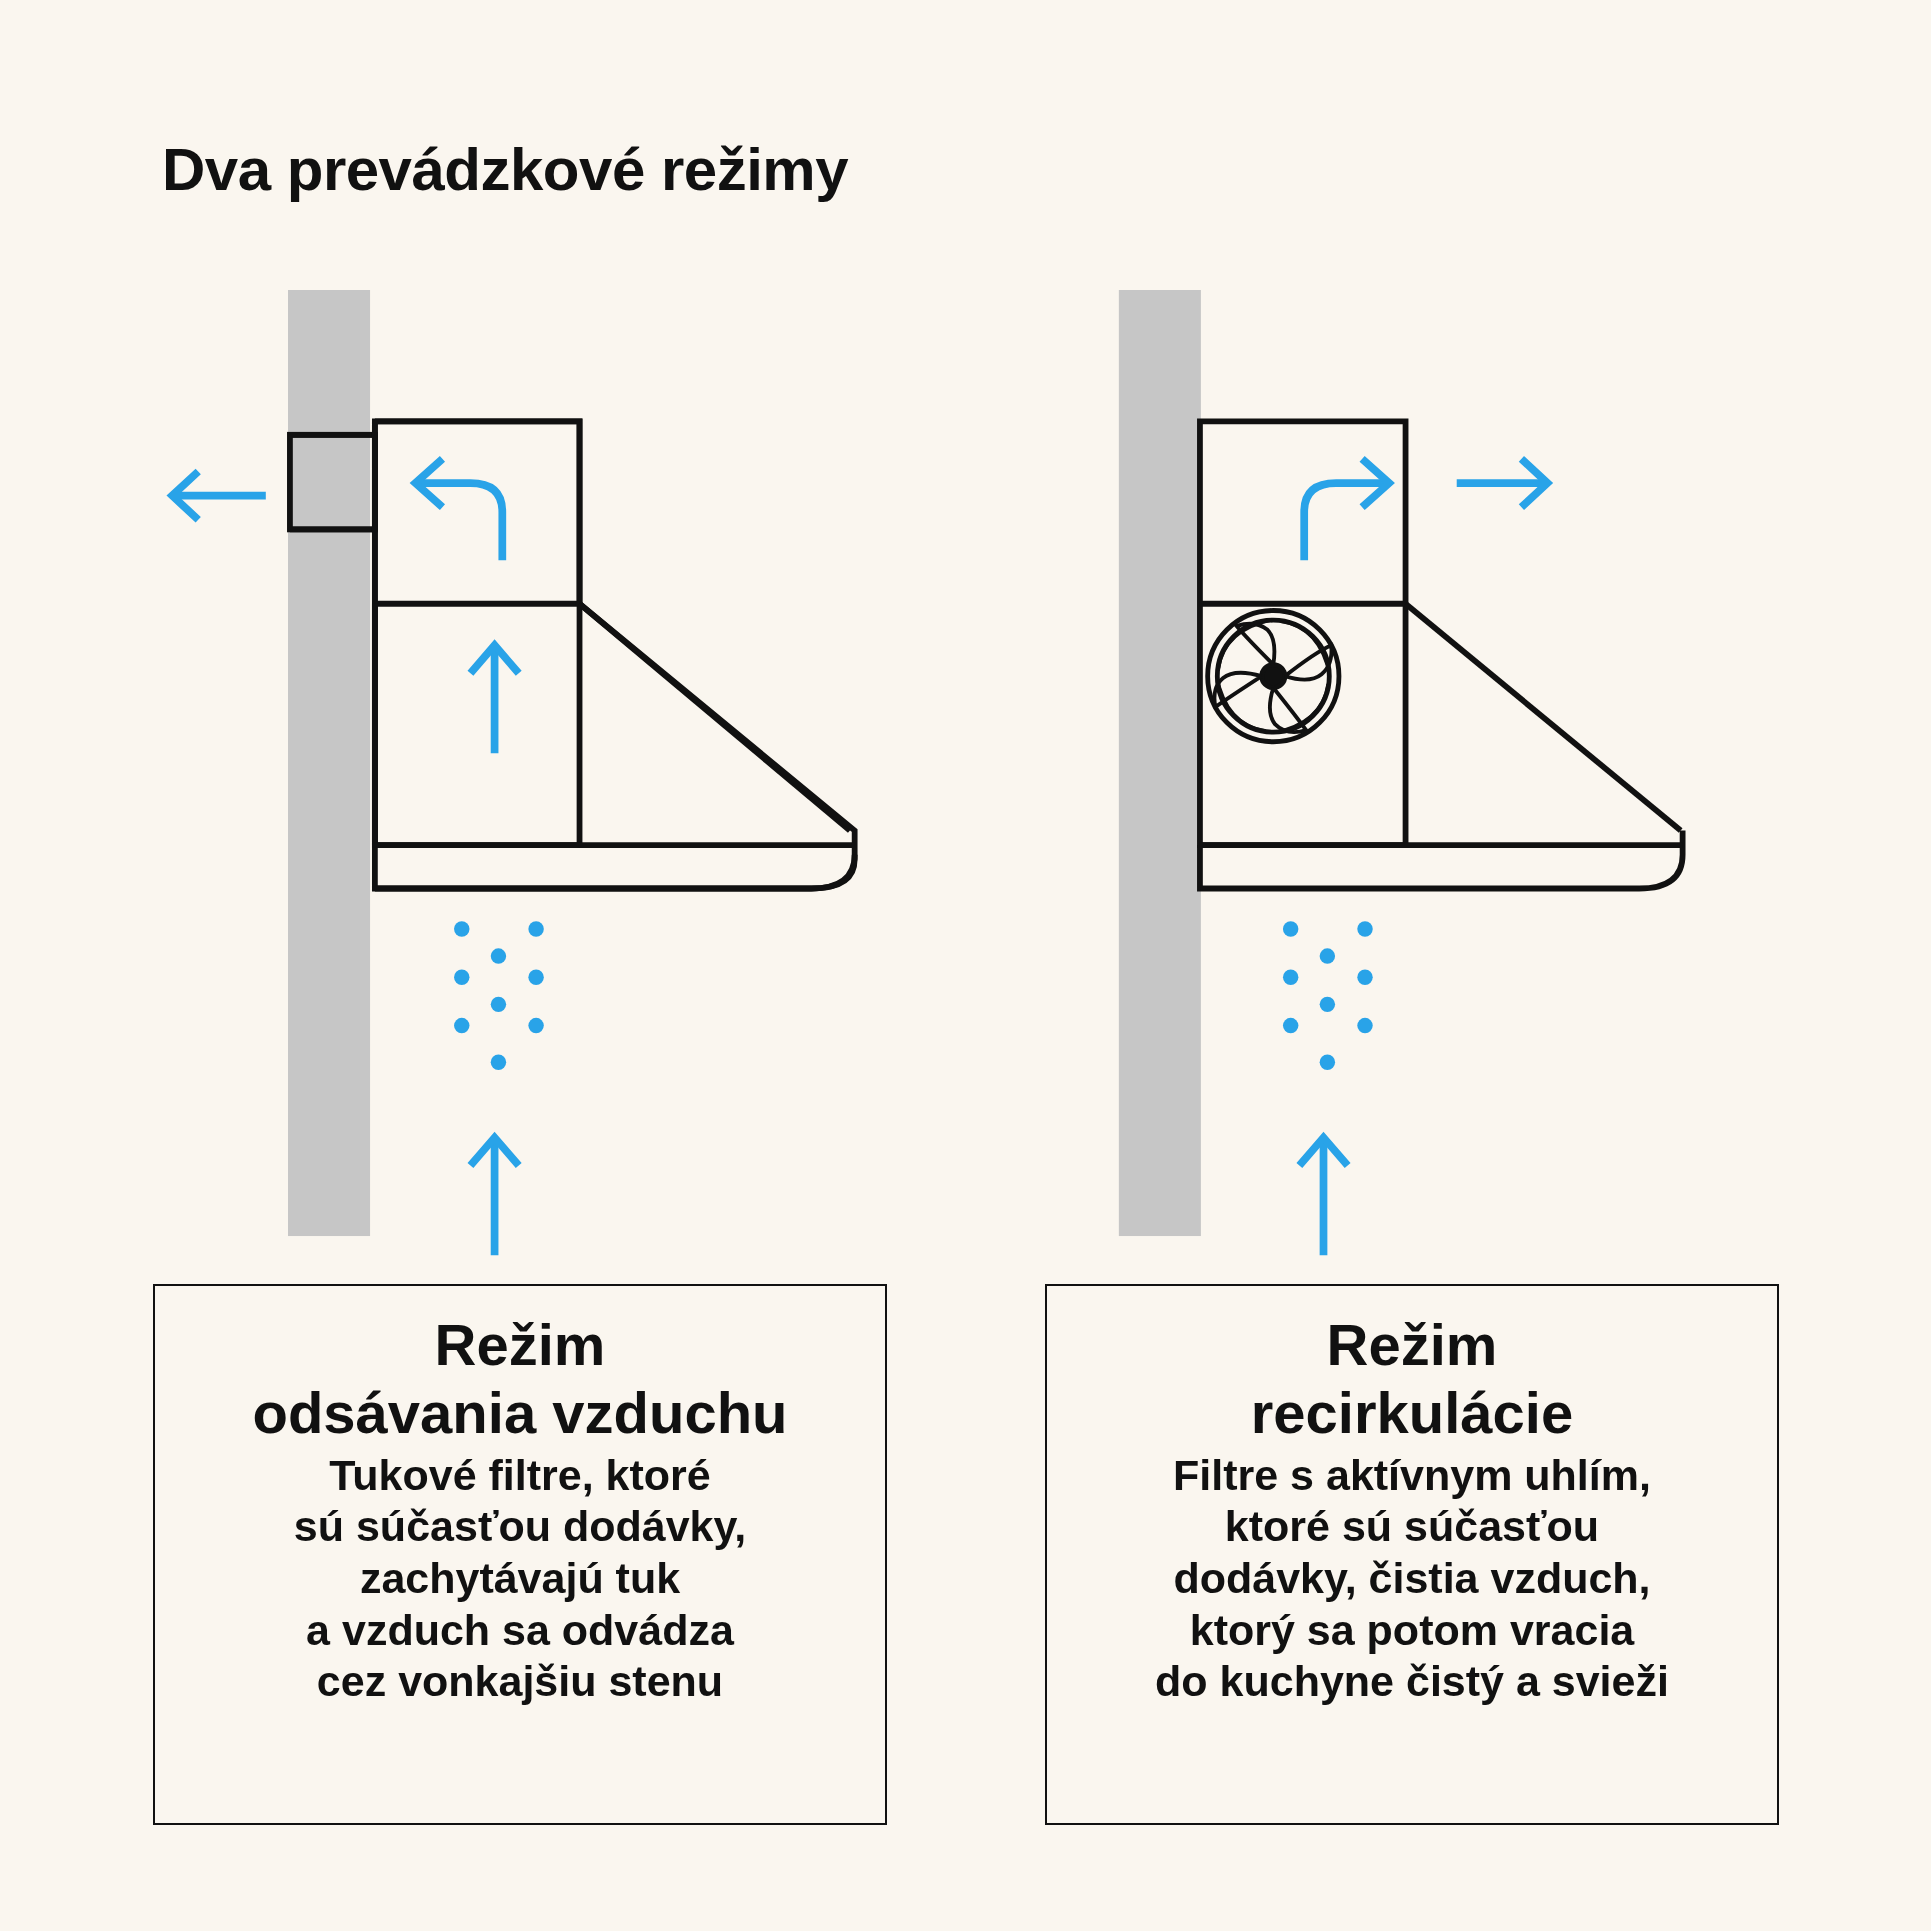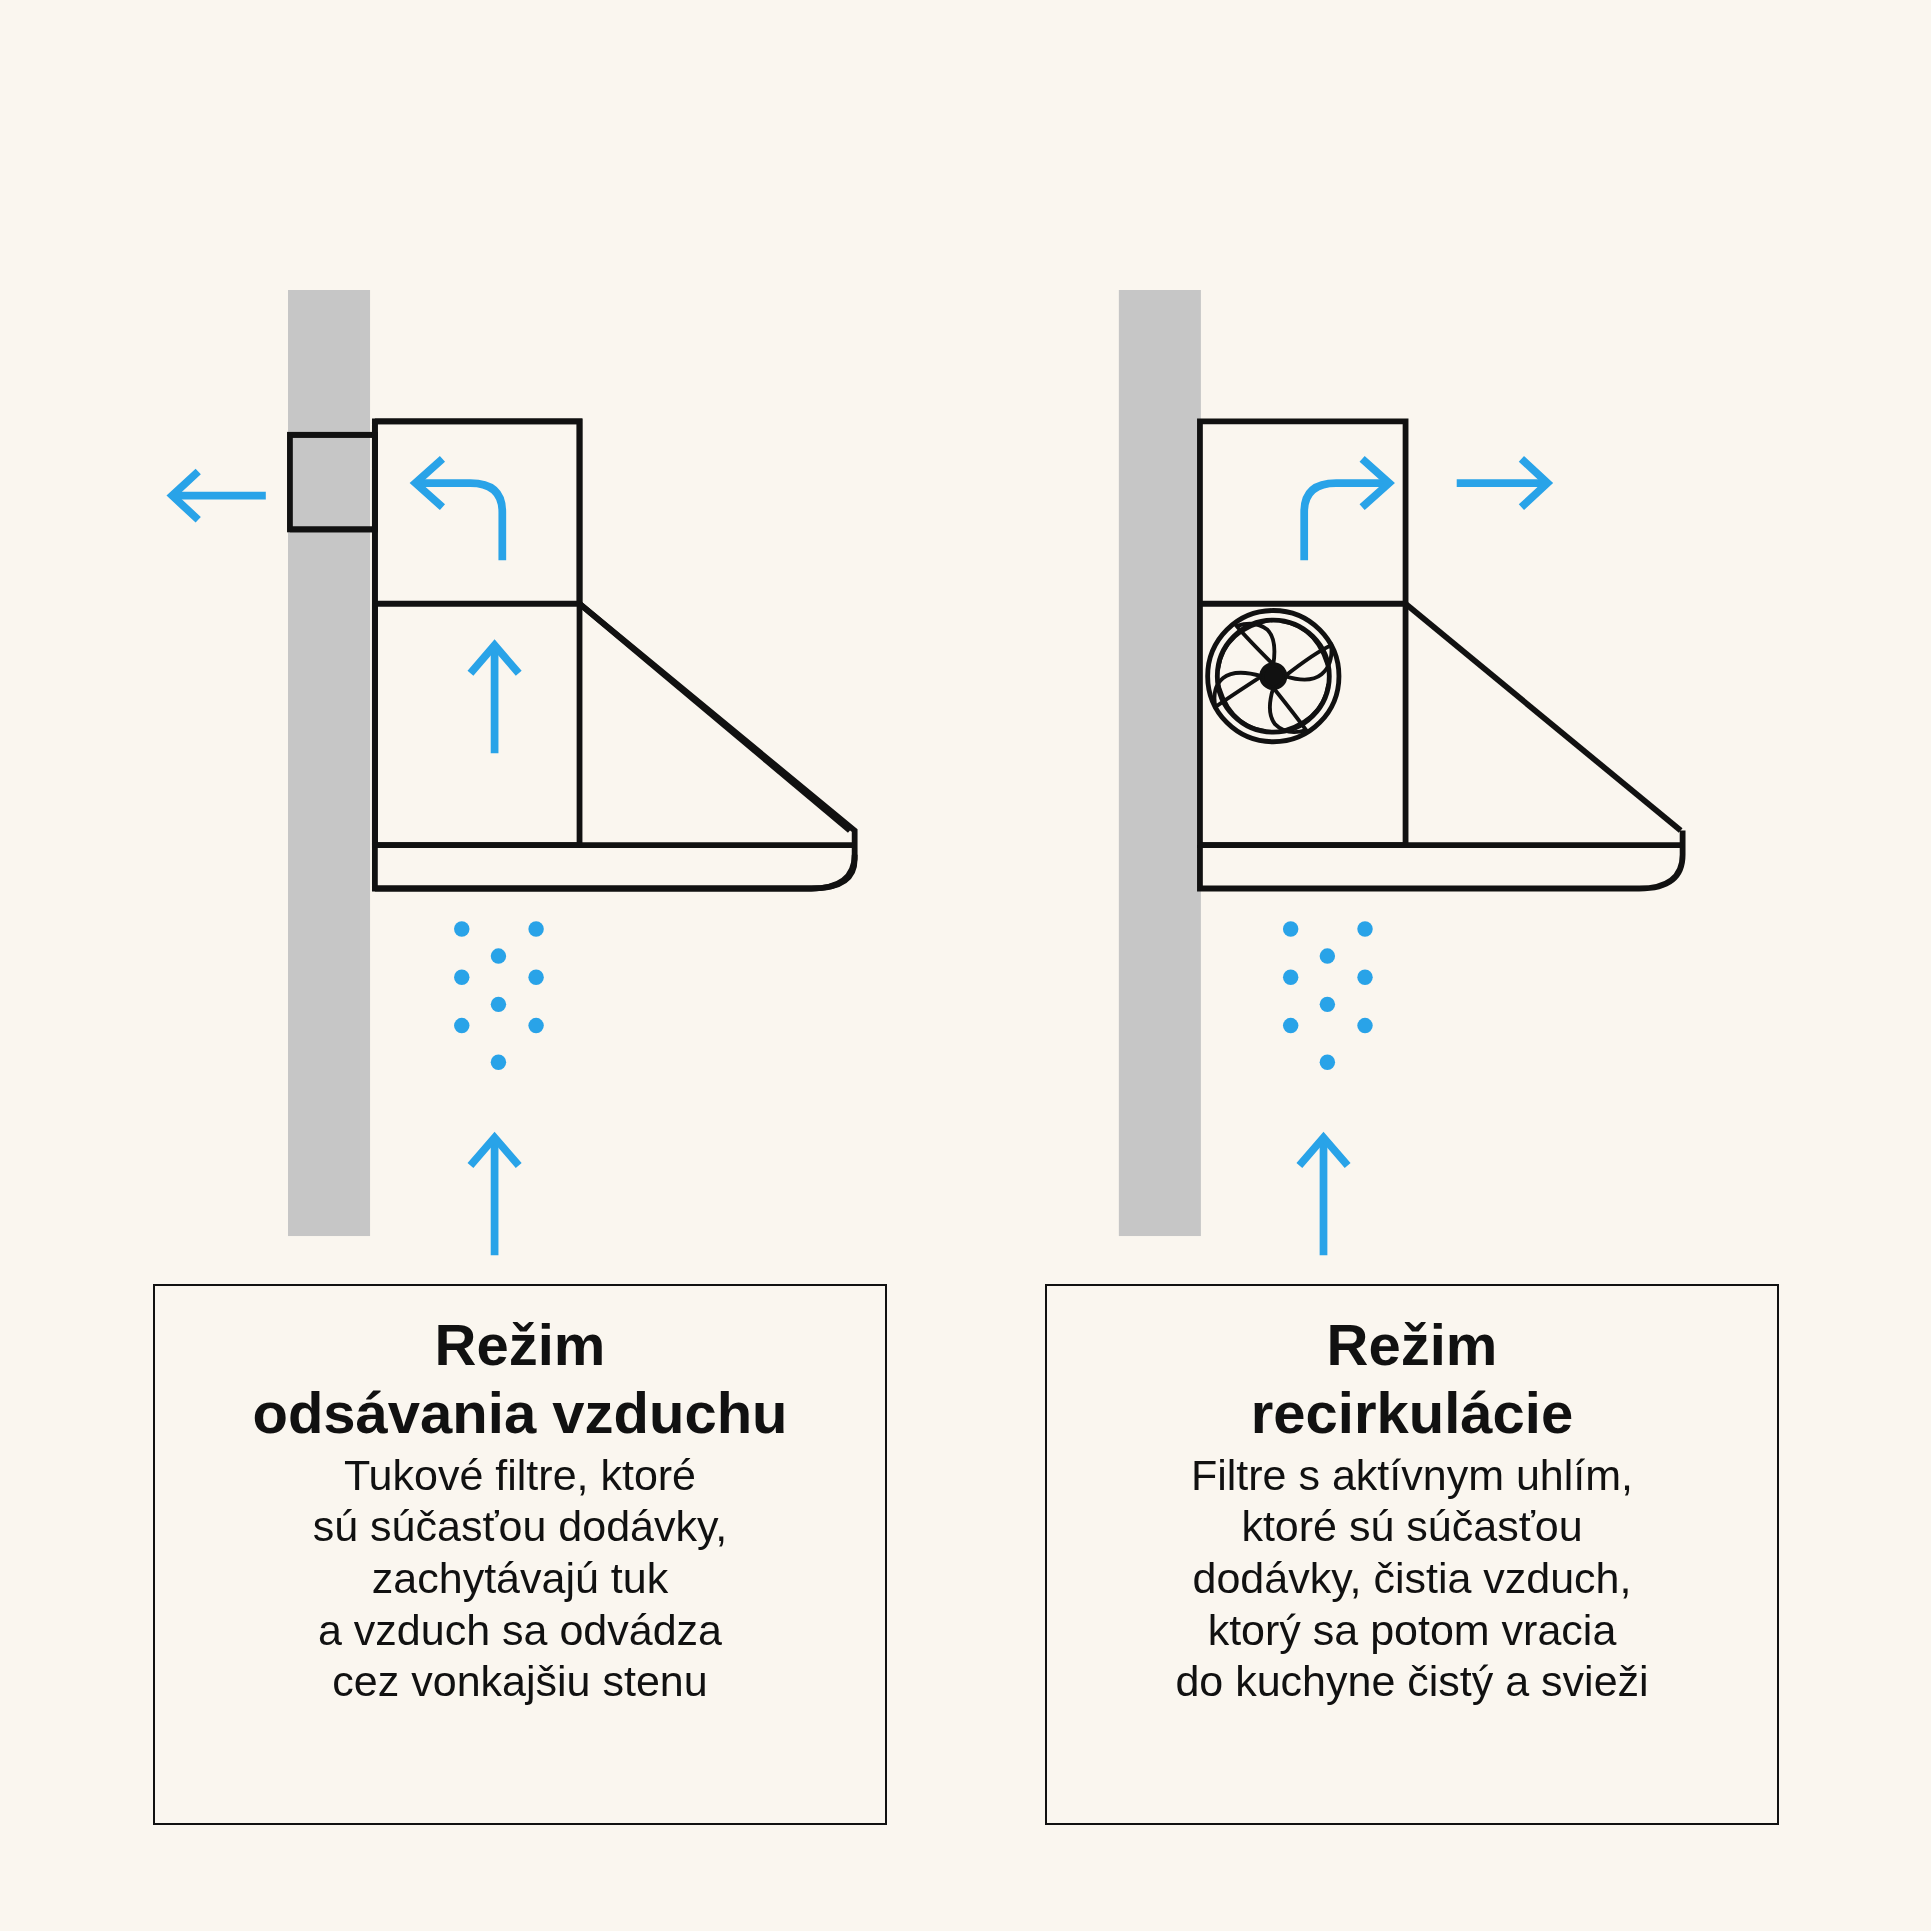--- a/index.html
+++ b/index.html
@@ -67,32 +67,33 @@
   }
   .caption-head {
     font-size: 58px;
     font-weight: bold;
     line-height: 1.18;
     color: #111111;
     white-space: pre-line;
   }
   .caption-body {
     font-size: 43px;
-    font-weight: normal;
+    font-weight: bold;
     line-height: 1.2;
     color: #111111;
     white-space: pre-line;
     margin-top: 1.9px;
   }
 </style>
 </head>
 <body>
 
 <div class="page">
 
+  <div class="title">Dva prevádzkové režimy</div>
 
   <div class="diagram-area">
 
     <div class="panel panel-left">
       <svg width="966" height="975" viewBox="0 0 1000 1010" xmlns="http://www.w3.org/2000/svg" aria-hidden="true">
 
         <rect x="298" y="-40" width="85" height="1020" fill="#c6c6c6"></rect>
 
         <path d="M300 150 L388 150 L388 185 M388 185 L388 248 L300 248" fill="none" stroke="#111111" stroke-width="6"></path>
         <rect x="300" y="150" width="88" height="98" fill="none" stroke="#111111" stroke-width="6"></rect>

